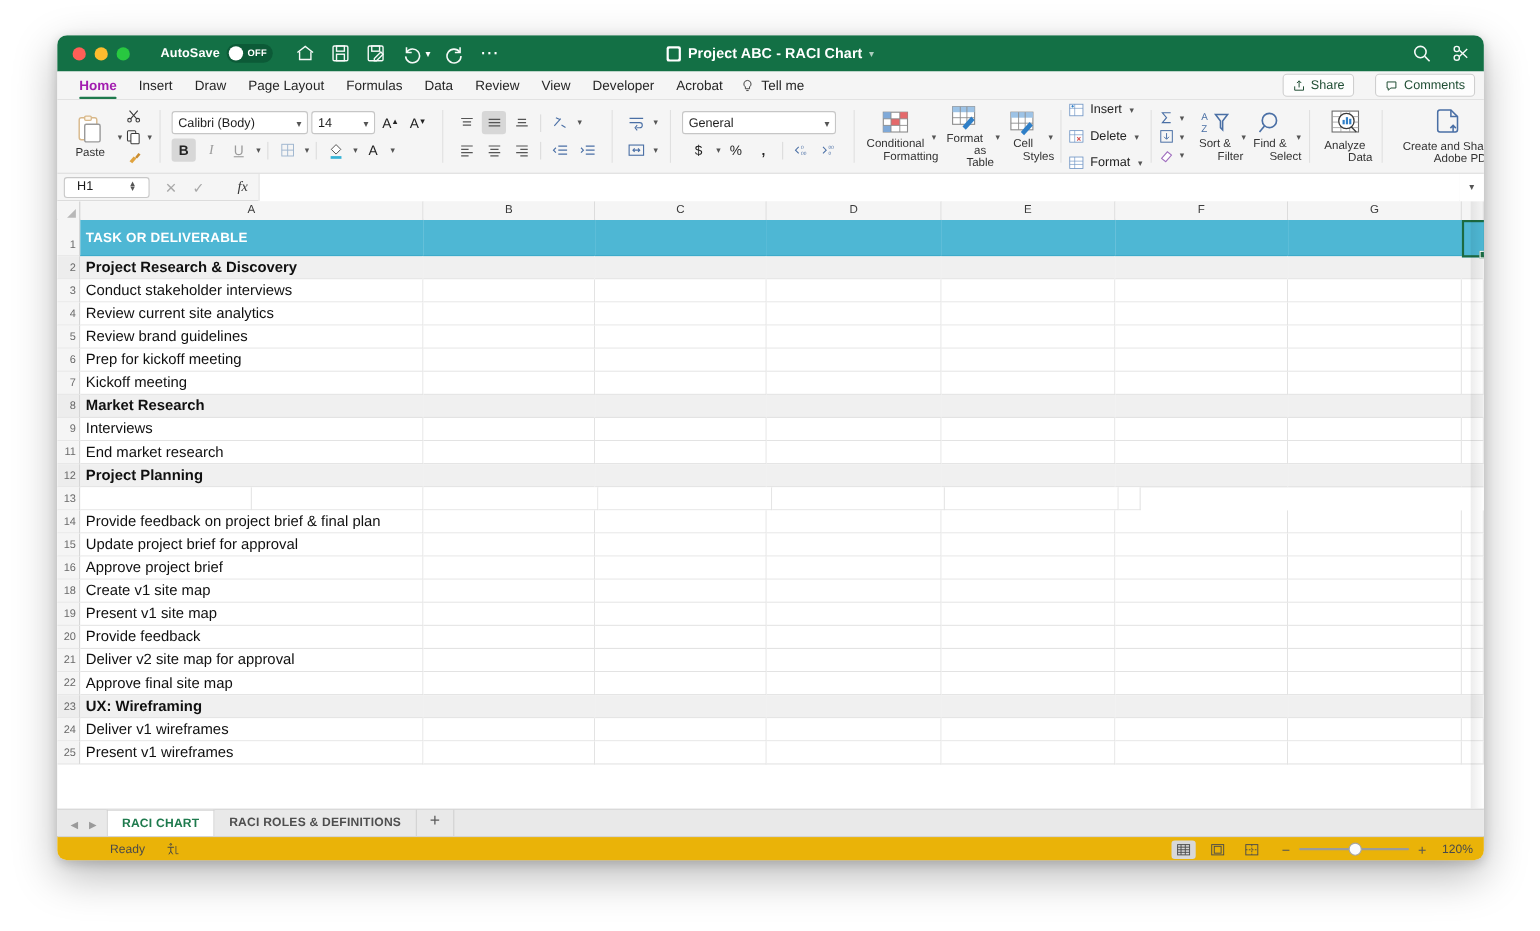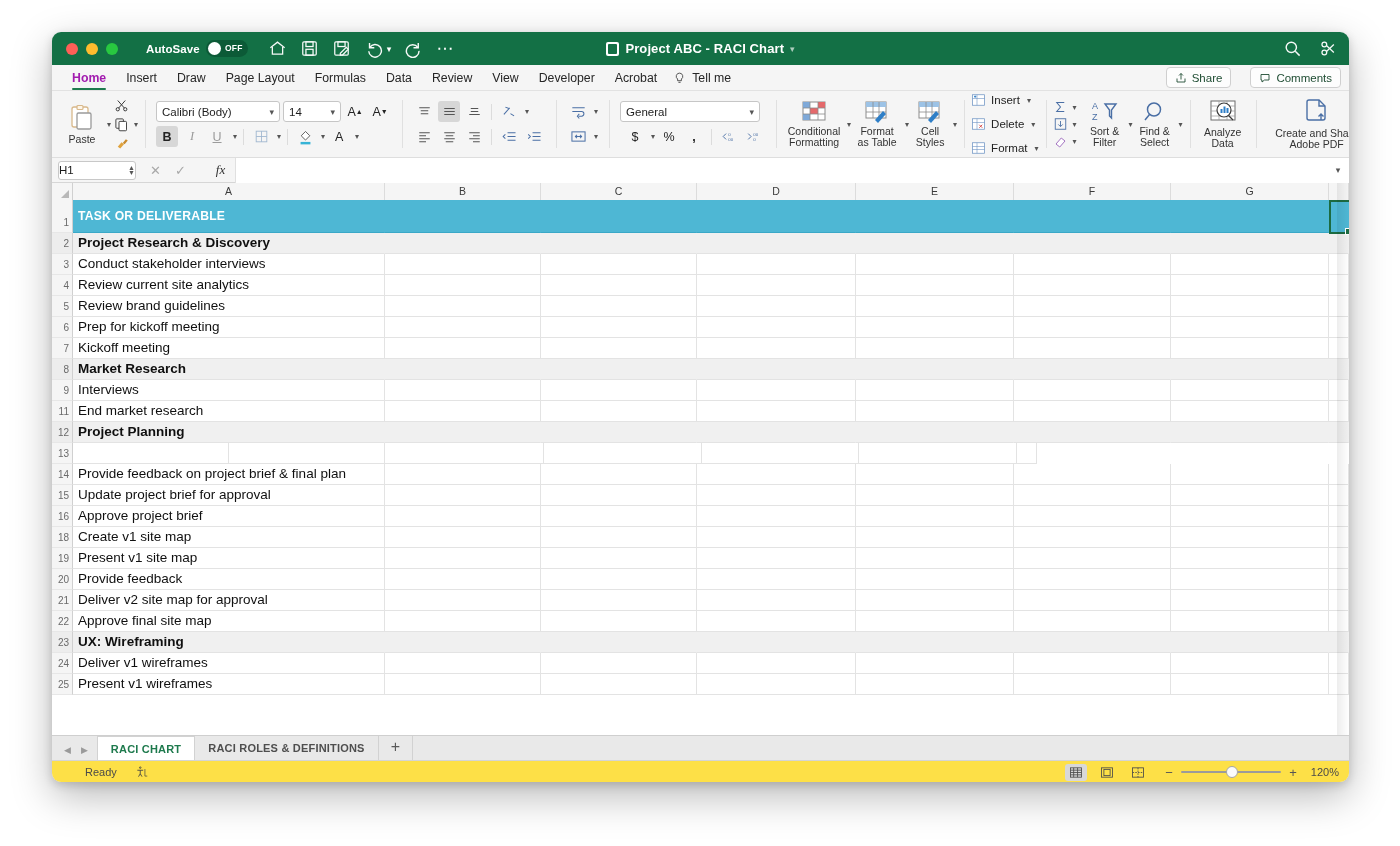--- a/index.html
+++ b/index.html
@@ -113,21 +113,21 @@
     display: flex; align-items: stretch; position: relative;
   }
   .rgroup { display:flex; align-items:center; padding: 0 7px; position:relative; }
   .rgroup + .rgroup::before {
     content:""; position:absolute; left:0; top:9px; bottom:9px; width:1px; background:#e0e0e0;
   }
   .rgroup.nosep::before { display:none; }
 
   .bigbtn { display:flex; flex-direction:column; align-items:center; width: 46px; }
   .bigbtn .lbl { font-size: 10.5px; color: #333; margin-top: 2px; line-height: 11px; text-align:center;}
-  .bigbtn .lbl2 { font-size: 10.5px; color: #333; line-height: 11px; text-align:center;}
+  .bigbtn .lbl2 { font-size: 10.5px; color: #333; line-height: 11px; text-align:center;margin-left:28px;}
   .chev { color:#555; font-size: 8px; margin-left: 2px; }
   .mini-col { display:flex; flex-direction:column; justify-content:center; gap: 4px; }
   .mini-row { display:flex; align-items:center; gap: 3px; }
 
   .fontbar { display:flex; flex-direction:column; gap: 4px; padding: 0 4px; }
   .row1, .row2 { display:flex; align-items:center; gap: 3px; }
   .selbox {
     border: 1px solid #c6c6c6; background:#fff; border-radius: 3px;
     height: 21px; display:flex; align-items:center; justify-content:space-between;
     padding: 0 5px; font-size: 11.5px; color:#1d1d1d;
@@ -149,21 +149,21 @@
 
   
   .formulabar {
     height: 25px; background: #f5f5f5; display:flex; align-items:center;
     border-bottom: 1px solid #d6d6d6;
   }
   .namebox {
     width: 78px; height: 19px; margin-left: 6px;
     background:#fff; border:1px solid #c8c8c8; border-radius:3px;
     display:flex; align-items:center; justify-content:space-between;
-    padding: 0 0; font-size: 11.5px; color:#1b1b1b;
+    padding: 0 11px; font-size: 11.5px; color:#1b1b1b;
   }
   .spin { display:flex; flex-direction:column; line-height:5px; color:#555; font-size:7px; }
   .fb-icons { display:flex; align-items:center; gap: 14px; margin-left: 14px; color:#a8a8a8; font-size: 13px; }
   .fb-fx { font-style: italic; font-family:"Liberation Serif", serif; color:#333; font-size:13px;margin-left:16px;}
   .fb-input { flex: 1; height: 25px; background:#fff; margin-left: 10px; border-left:1px solid #e0e0e0; }
   .fb-chev { width: 22px; text-align:center; color:#555; font-size: 9px; background:#fff; height:25px; line-height:25px;}
 
   
   .gridwrap { position: relative; height: 552px; background:#fff; overflow:hidden; }
   .colhead {
@@ -239,22 +239,22 @@
   .stab {
     height: 24px; line-height: 24px; padding: 0 13px;
     font-size: 11px; font-weight:700; color:#4e4e4e; letter-spacing:.2px;
     border-right:1px solid #d2d2d2;
   }
   .stab.active { background:#fff; color:#1e7a4d; border-top:1px solid #d2d2d2; border-left:1px solid #d2d2d2; }
   .plus { padding: 0 12px; height:24px; line-height:22px; font-size:16px; color:#5a5a5a; border-right:1px solid #d2d2d2; }
 
   
   .statusbar {
-    height: 23px; background:#fde047; border-top:1px solid #d4d4d4;
-    display:flex; align-items:center; padding: 0 11px; position:relative;
+    height: 23px; background:#eab308; border-top:1px solid #d4d4d4;
+    display:flex; align-items:center; padding: 0 26px; position:relative;
   }
   .ready { font-size:11px; color:#4a4a4a; margin-left:22px; }
   .acc-icon { margin-left: 18px; width:14px;height:14px; display:block; color:#444;}
   .sb-right { position:absolute; right: 10px; display:flex; align-items:center; gap: 9px; }
   .viewbtn { width:22px; height:17px; display:flex; align-items:center; justify-content:center; border-radius:3px;}
   .viewbtn.on { background:#d8d8d8; }
   .zoomrow { display:flex; align-items:center; gap: 7px; margin-left: 6px; }
   .slider { position:relative; width: 100px; height: 12px; display:flex; align-items:center; }
   .slider .track { height:2px; width:100%; background:#9b9b9b; border-radius:1px; }
   .slider .knob { position:absolute; left: 45px; width:12px; height:12px; border-radius:50%; background:#fbfbfb; border:1px solid #a5a5a5; }

